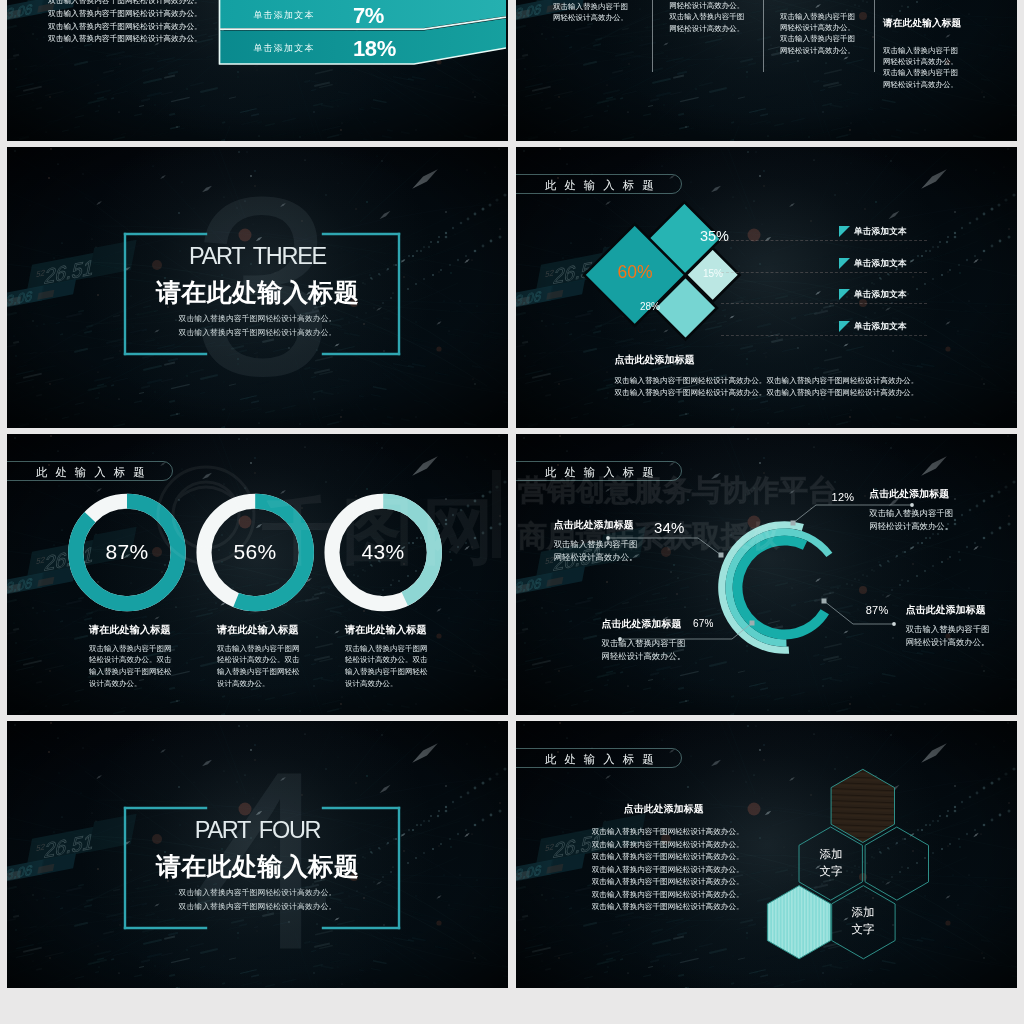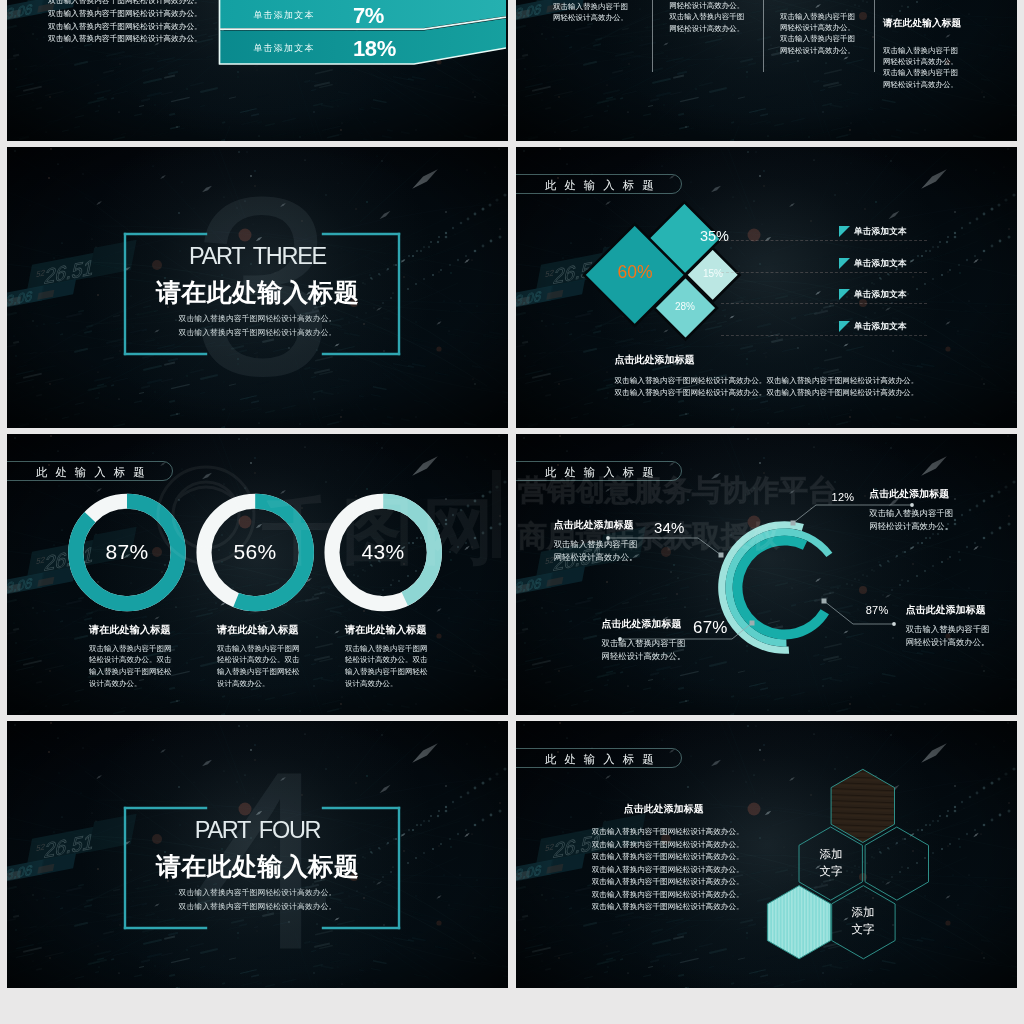--- a/index.html
+++ b/index.html
@@ -765,21 +765,21 @@
       </div>
       <svg style="position:absolute;left:0;top:0" width="502" height="281" viewBox="0 0 502 281">
         <polygon points="131.7,91.8 168.4,55.1 205.1,91.8 168.4,128.5" fill="#27b4b3" stroke="#04080b" stroke-width="2.6"></polygon>
         <polygon points="169.9,127.9 196.7,101.1 223.5,127.9 196.7,154.7" fill="#bbe7e3" stroke="#04080b" stroke-width="2.6"></polygon>
         <polygon points="138.0,161.0 169.5,129.5 201.0,161.0 169.5,192.5" fill="#76d5d2" stroke="#04080b" stroke-width="2.6"></polygon>
         <polygon points="68.0,127.9 118.7,77.2 169.4,127.9 118.7,178.6" fill="#16a0a2" stroke="#04080b" stroke-width="2.6"></polygon>
       </svg>
       <div style="position:absolute;left:74px;top:115px;width:90px;text-align:center;color:#f97316;font-size:17.5px">60%</div>
       <div style="position:absolute;left:123px;top:81px;width:90px;text-align:right;color:#f4fdfc;font-size:14.5px">35%</div>
       <div style="position:absolute;left:152px;top:121px;width:90px;text-align:center;color:#f4fdfc;font-size:10px">15%</div>
-      <div style="position:absolute;left:124px;top:154px;width:90px;text-align:center;color:#f4fdfc;font-size:10px">28%</div>
+      <div style="position:absolute;left:124px;top:154px;width:90px;color:#f4fdfc;font-size:10px">28%</div>
       <div style="position:absolute;left:205px;top:79px;width:206px;height:16px">
         <div style="position:absolute;left:0;right:0;top:14px;border-top:1px dashed rgba(168,150,146,.30)"></div>
         <svg style="position:absolute;left:118px;top:0" width="11" height="11" viewBox="0 0 11 11">
           <path d="M0 0 H11 L0 11 Z" fill="#31c0c1"></path>
         </svg>
         <span style="position:absolute;left:133px;top:0px;color:#f0f5f6;font-size:8.6px;letter-spacing:.2px;font-weight:600">单击添加文本</span>
       </div>
       <div style="position:absolute;left:205px;top:110.5px;width:206px;height:16px">
         <div style="position:absolute;left:0;right:0;top:14px;border-top:1px dashed rgba(168,150,146,.30)"></div>
         <svg style="position:absolute;left:118px;top:0" width="11" height="11" viewBox="0 0 11 11">
@@ -891,21 +891,21 @@
         <div style="color:#fff;font-size:9.8px;font-weight:700;margin-bottom:6px;letter-spacing:.2px">点击此处添加标题</div>
         <div style="color:#dde6e8;font-size:8.4px;line-height:13px">双击输入替换内容千图</div>
         <div style="color:#dde6e8;font-size:8.4px;line-height:13px">网轻松设计高效办公。</div>
       </div>
       <div style="position:absolute;left:349.8px;top:170px;color:#fff;font-size:11px;letter-spacing:.2px">87%</div>
       <div style="position:absolute;left:389.7px;top:170px;width:112px">
         <div style="color:#fff;font-size:9.8px;font-weight:700;margin-bottom:6px;letter-spacing:.2px">点击此处添加标题</div>
         <div style="color:#dde6e8;font-size:8.4px;line-height:13px">双击输入替换内容千图</div>
         <div style="color:#dde6e8;font-size:8.4px;line-height:13px">网轻松设计高效办公。</div>
       </div>
-      <div style="position:absolute;left:177px;top:184px;color:#fff;font-size:17px;letter-spacing:.2px">67%</div>
+      <div style="position:absolute;left:177px;top:184px;color:#fff;font-size:10px;letter-spacing:.2px">67%</div>
       <div style="position:absolute;left:85.6px;top:184px;width:112px">
         <div style="color:#fff;font-size:9.8px;font-weight:700;margin-bottom:6px;letter-spacing:.2px">点击此处添加标题</div>
         <div style="color:#dde6e8;font-size:8.4px;line-height:13px">双击输入替换内容千图</div>
         <div style="color:#dde6e8;font-size:8.4px;line-height:13px">网轻松设计高效办公。</div>
       </div>
     </div>
 <div class="slide" style="left:7px;top:721px">
       <svg class="bgsvg">
         <use href="#bgart" x="0" y="0" width="501" height="281"></use>
         <rect width="501" height="281" fill="url(#vign)"></rect>

